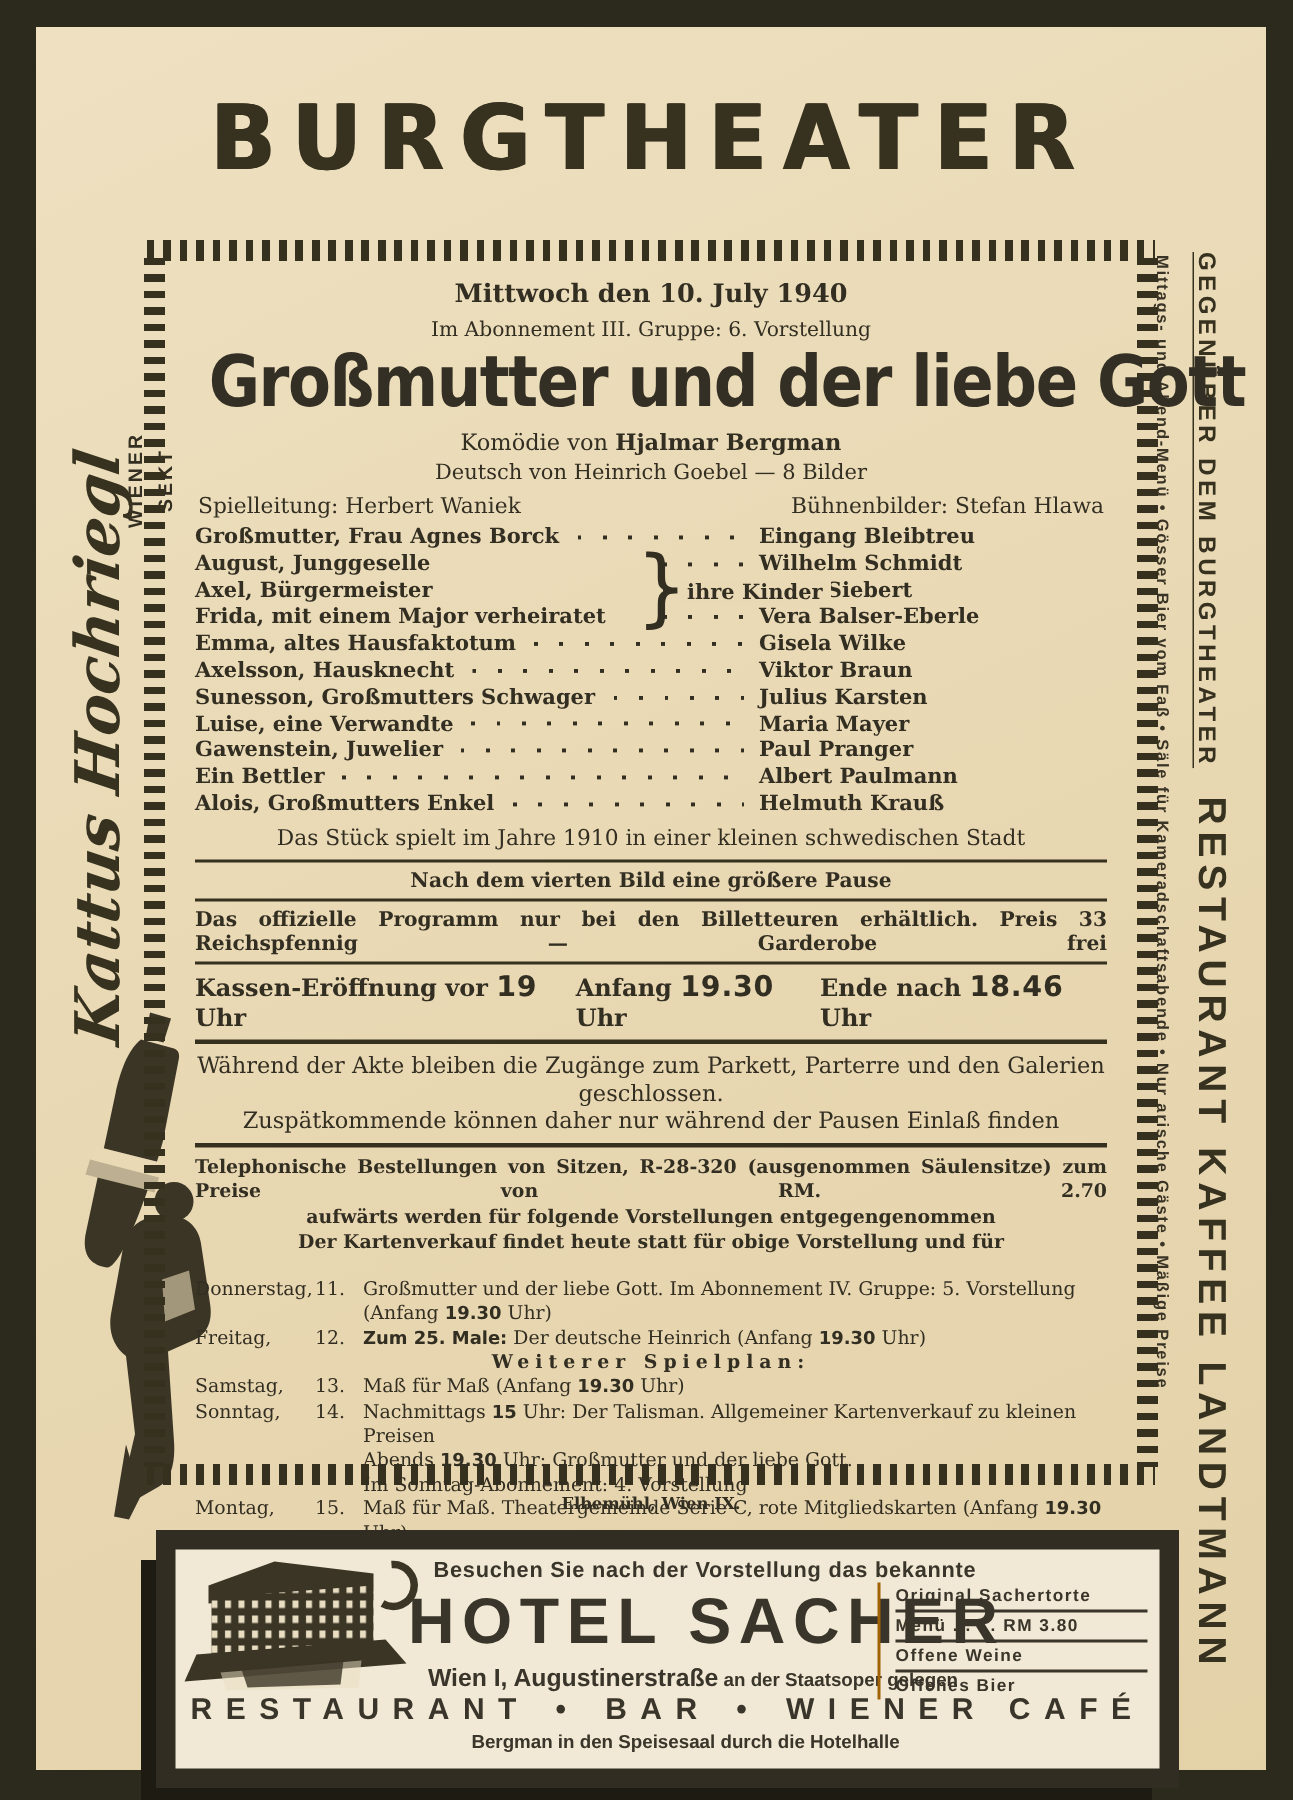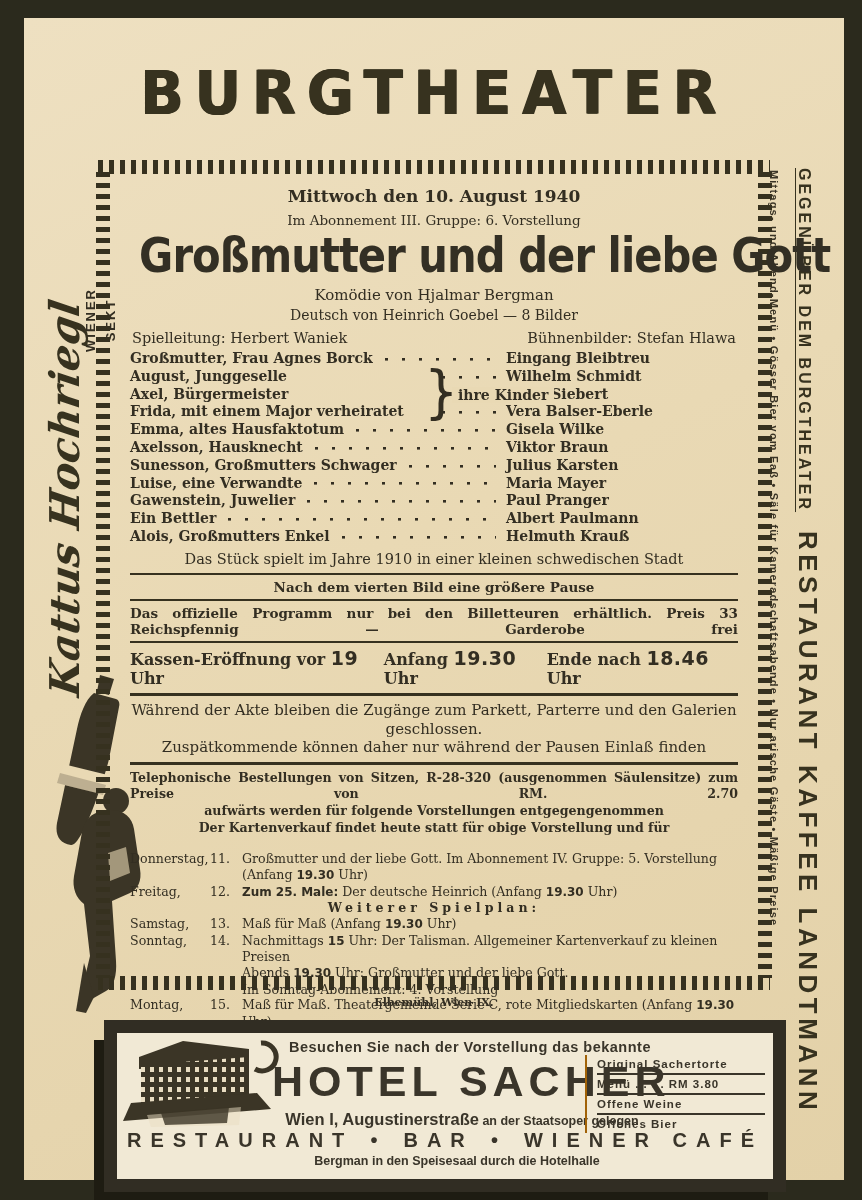--- a/index.html
+++ b/index.html
@@ -37,21 +37,21 @@
   .c{text-align:center;}
   .date-line{font-size:17px;font-weight:bold;margin-top:6px;}
   .abo-line{font-size:13.5px;margin-top:6px;}
   .premiere{font-size:14.5px;margin-top:8px;letter-spacing:1px;}
   .play-title{
     font-family:"DejaVu Sans", sans-serif;font-weight:bold;font-size:43px;
     margin-top:2px;letter-spacing:-1px;white-space:nowrap;
     transform:scale(0.97,1.1);color:#332f24;
   }
   .subtitle{font-size:15px;margin-top:6px;}
-  .subtitle .auth{font-weight:normal;}
+  .subtitle .auth{font-weight:bold;}
   .translation{font-size:14px;margin-top:3px;}
   .dir-row{display:flex;justify-content:space-between;font-size:14.5px;margin-top:7px;padding:0 2px;}
   
   .cast{position:relative;margin-top:4px;}
   .cast-row{display:flex;align-items:baseline;height:17.8px;font-size:14px;font-weight:bold;white-space:nowrap;}
   .cast-row .role{flex:none;}
   .cast-row.group .role{width:300px;}
   .cast-row .leader{flex:1;height:11px;margin:0 10px 0 12px;
     background-image:repeating-linear-gradient(90deg,#332e22 0 2.6px,transparent 2.6px 17px);
     background-size:100% 2.6px;background-position:0 70%;background-repeat:no-repeat;}
@@ -170,21 +170,21 @@
     <span class="seg2">RESTAURANT KAFFEE LANDTMANN</span>
   </div>
 
   <div class="perfbox">
     <div class="perf top"></div>
     <div class="perf bottom"></div>
     <div class="perf left"></div>
     <div class="perf right"></div>
 
     <div class="content">
-      <div class="c date-line">Mittwoch den 10. August 1940</div>
+      <div class="c date-line">Mittwoch den 10. July 1940</div>
       <div class="c abo-line">Im Abonnement III. Gruppe: 6. Vorstellung</div>
       <div class="c play-title">Großmutter und der liebe Gott</div>
       <div class="c subtitle"><span>Komödie von </span><span class="auth">Hjalmar Bergman</span></div>
       <div class="c translation">Deutsch von Heinrich Goebel — 8 Bilder</div>
       <div class="dir-row">
         <span>Spielleitung: Herbert Waniek</span>
         <span>Bühnenbilder: Stefan Hlawa</span>
       </div>
 
       <div class="cast" id="cast-container">

